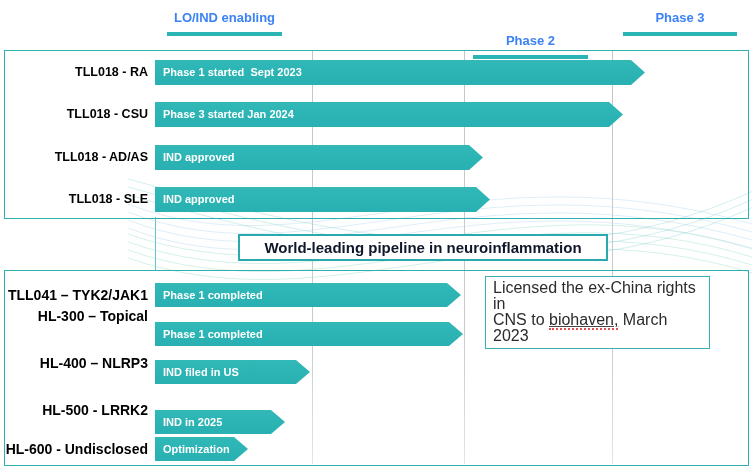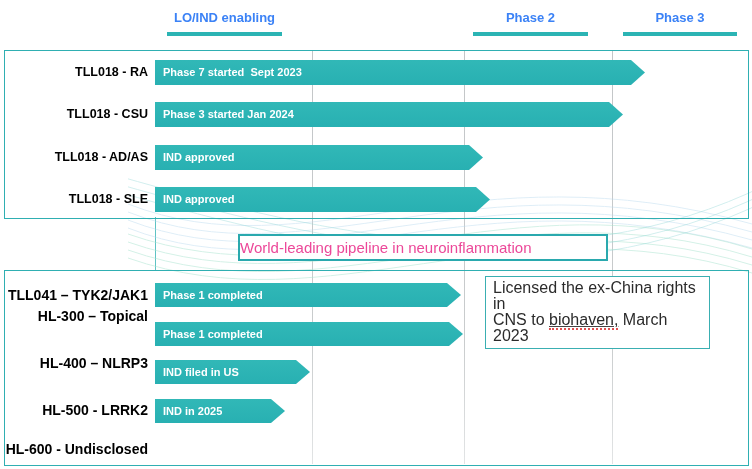--- a/index.html
+++ b/index.html
@@ -31,38 +31,38 @@
   .bar{position:absolute;left:155px;background:linear-gradient(180deg,#31b8b7 0%,#28b0b2 100%);z-index:4;
        clip-path:polygon(0 0,calc(100% - 14px) 0,100% 50%,calc(100% - 14px) 100%,0 100%);}
   .bar.g1{height:25px;}
   .bar.g2{height:24px;}
   .bar-text{display:block;padding-left:8px;color:#fff;font-weight:bold;font-size:11px;white-space:pre;}
   .bar.g1 .bar-text{line-height:25px;}
   .bar.g2 .bar-text{line-height:24px;}
 
   
   #banner{position:absolute;left:238px;top:234px;width:370px;height:27px;box-sizing:border-box;
-          border:2px solid #2aa9ae;background:#fff;z-index:5;text-align:left;
-          font-size:15px;font-weight:normal;color:#ec4899;line-height:23px;}
+          border:2px solid #2aa9ae;background:#fff;z-index:5;text-align:center;
+          font-size:15px;font-weight:bold;color:#0f172a;line-height:23px;}
 
   
   #note{position:absolute;left:485px;top:276px;width:225px;box-sizing:border-box;border:1.5px solid #3aafb2;
         background:#fff;z-index:5;padding:3px 7px 4px 7px;font-size:16px;color:#2b2b2b;line-height:16px;}
   .partner{text-decoration:underline;text-decoration-color:#444;border-bottom:2px dotted #e05252;}
 </style>
 </head>
 <body>
 
 <div id="stage">
 
   <div class="hcell" style="left:167px;width:115px;">
     <span class="hlabel">LO/IND enabling</span>
     <span class="hline"></span>
   </div>
-  <div class="hcell" style="left:473px;width:115px;">
+  <div class="hcell" style="left:473px;width:115px;margin-top:23px;">
     <span class="hlabel">Phase 2</span>
     <span class="hline"></span>
   </div>
   <div class="hcell" style="left:623px;width:114px;">
     <span class="hlabel">Phase 3</span>
     <span class="hline"></span>
   </div>
 
   <div class="grid" style="left:312px;"></div>
   <div class="grid" style="left:464px;"></div>
@@ -86,21 +86,21 @@
       <path d="M-10,28 C200,88 430,140 640,36"></path>
       <path d="M-10,36 C200,96 430,148 640,44"></path>
       <path d="M-10,20 C200,80 430,132 640,28"></path>
     </g>
   </svg>
 
   <div id="frame1" class="frame"></div>
 
   <div class="rlabel g1" style="top:60px;">TLL018 - RA</div>
   <div class="bar g1" style="top: 60px; width: 490px;">
-    <span class="bar-text">Phase 7 started  Sept 2023</span>
+    <span class="bar-text">Phase 1 started  Sept 2023</span>
   </div>
 
   <div class="rlabel g1" style="top:102px;">TLL018 - CSU</div>
   <div class="bar g1" style="top: 102px; width: 468px;">
     <span class="bar-text">Phase 3 started Jan 2024</span>
   </div>
 
   <div class="rlabel g1" style="top:145px;">TLL018 - AD/AS</div>
   <div class="bar g1" style="top: 145px; width: 328px;">
     <span class="bar-text">IND approved</span>
@@ -124,24 +124,27 @@
   <div class="bar g2" style="top: 322px; width: 308px;">
     <span class="bar-text">Phase 1 completed</span>
   </div>
 
   <div class="rlabel g2" style="top:351px;text-align:right;">HL-400 – NLRP3</div>
   <div class="bar g2" style="top: 360px; width: 155px;">
     <span class="bar-text">IND filed in US</span>
   </div>
 
   <div class="rlabel g2" style="top:398px;">HL-500 - LRRK2</div>
-  <div class="bar g2" style="top: 399px; width: 130px;">
+  <div class="bar g2" style="top: 410px; width: 130px;">
     <span class="bar-text">IND in 2025</span>
   </div>
 
   <div class="rlabel g2" style="top:437px;">HL-600 - Undisclosed</div>
+  <div class="bar g2" style="top: 437px; width: 93px;">
+    <span class="bar-text">Optimization</span>
+  </div>
 
   <div id="note">
     <span>Licensed the ex-China rights in</span><br>
     <span>CNS to </span><span class="partner">biohaven,</span><span> March 2023</span>
   </div>
 
 </div>
 
 </body></html>

